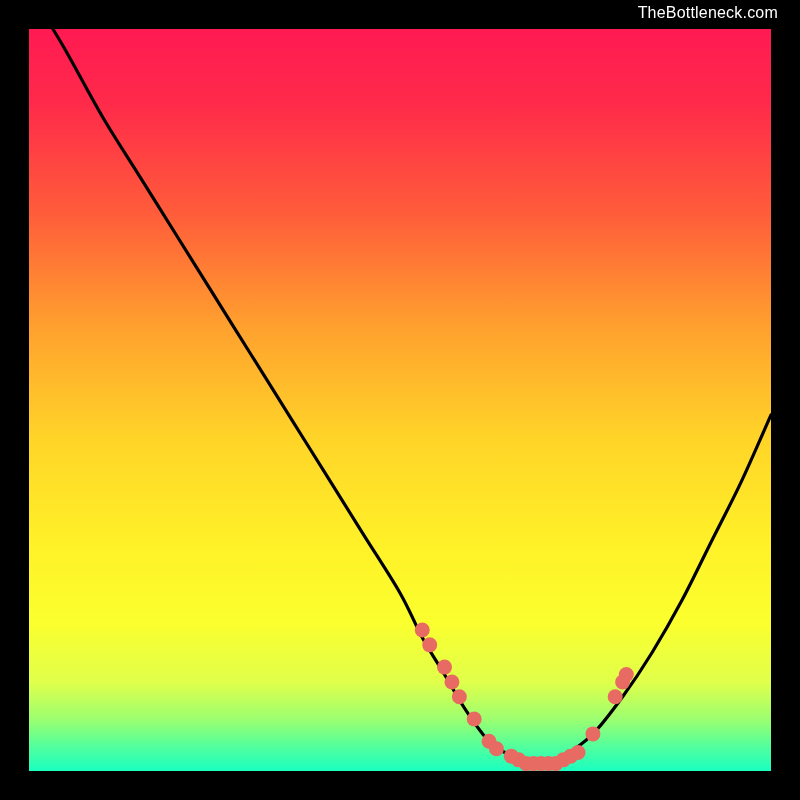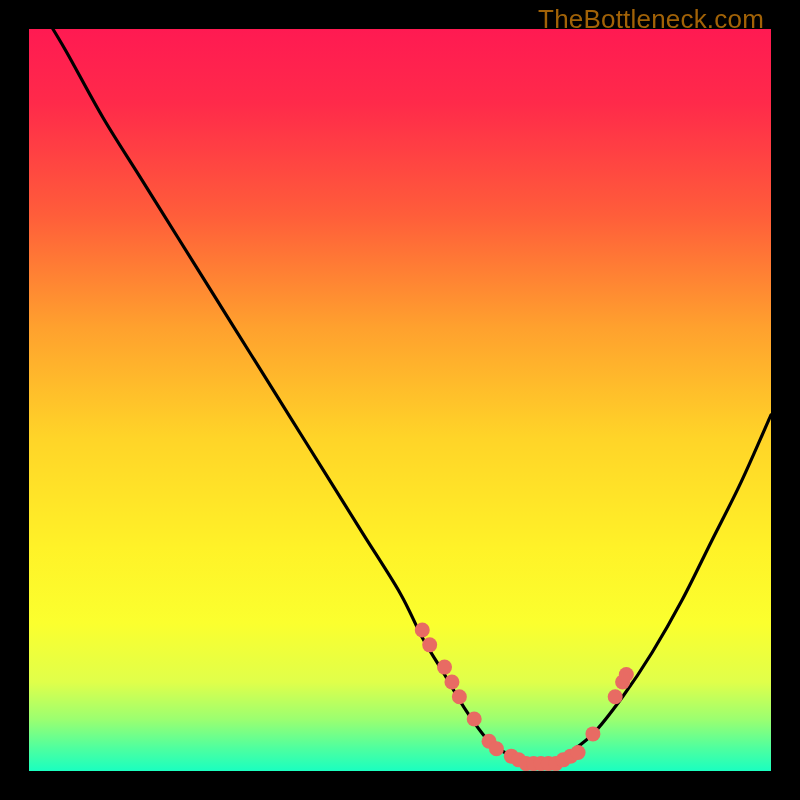--- a/index.html
+++ b/index.html
@@ -19,23 +19,23 @@
     height: 742px;
     
   }
   .gradient {
     position: absolute;
     inset: 0;
   }
   .attribution {
     position: absolute;
     top: 4px;
-    right: 36px;
-    color: #a16207;
-    font-size: 26px;
+    right: 22px;
+    color: #ffffff;
+    font-size: 16px;
     font-weight: 500;
     letter-spacing: 0.2px;
   }
   svg.curve {
     position: absolute;
     left: 29px;
     top: 29px;
     width: 742px;
     height: 742px;
     overflow: visible;

